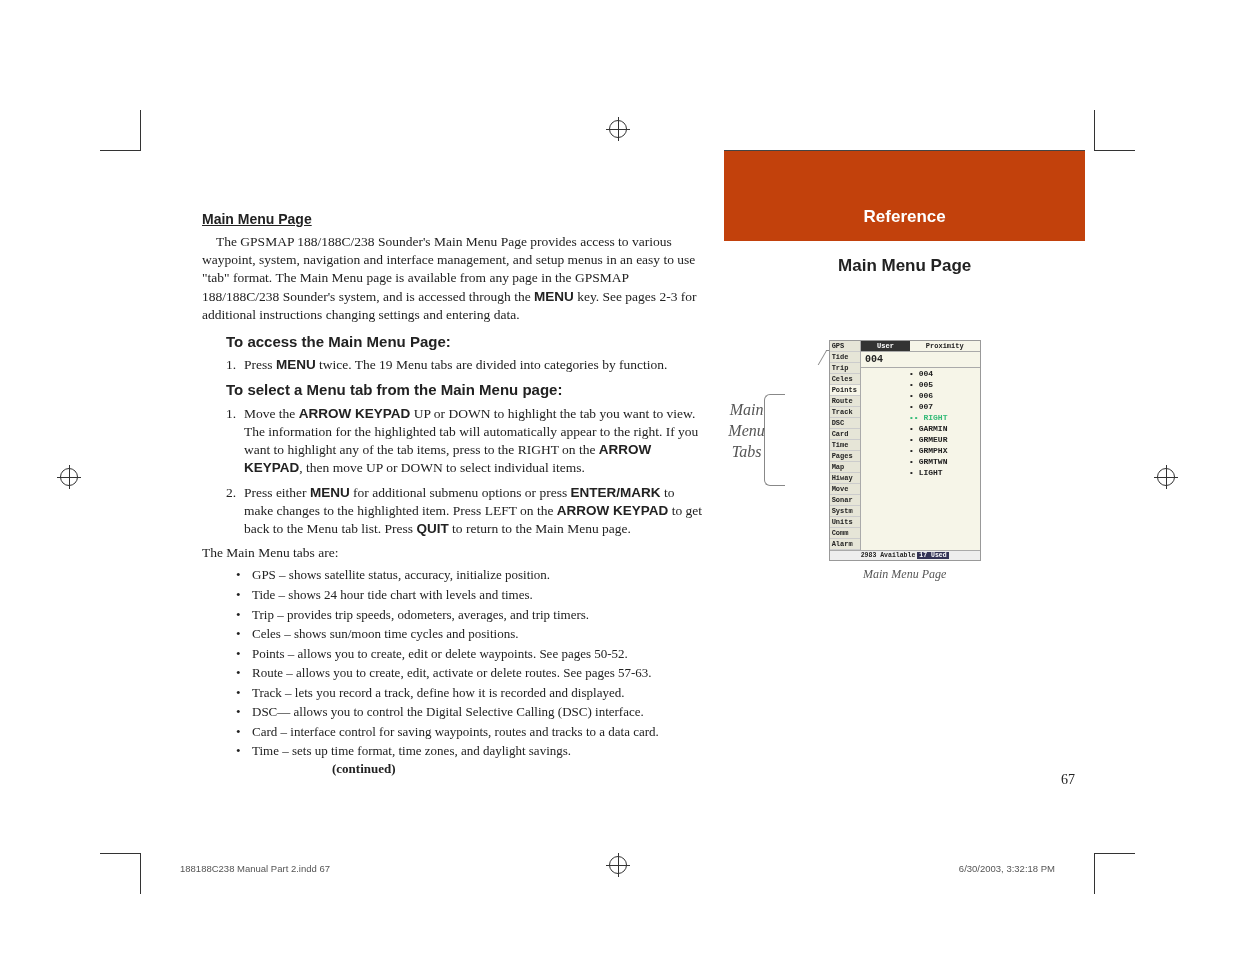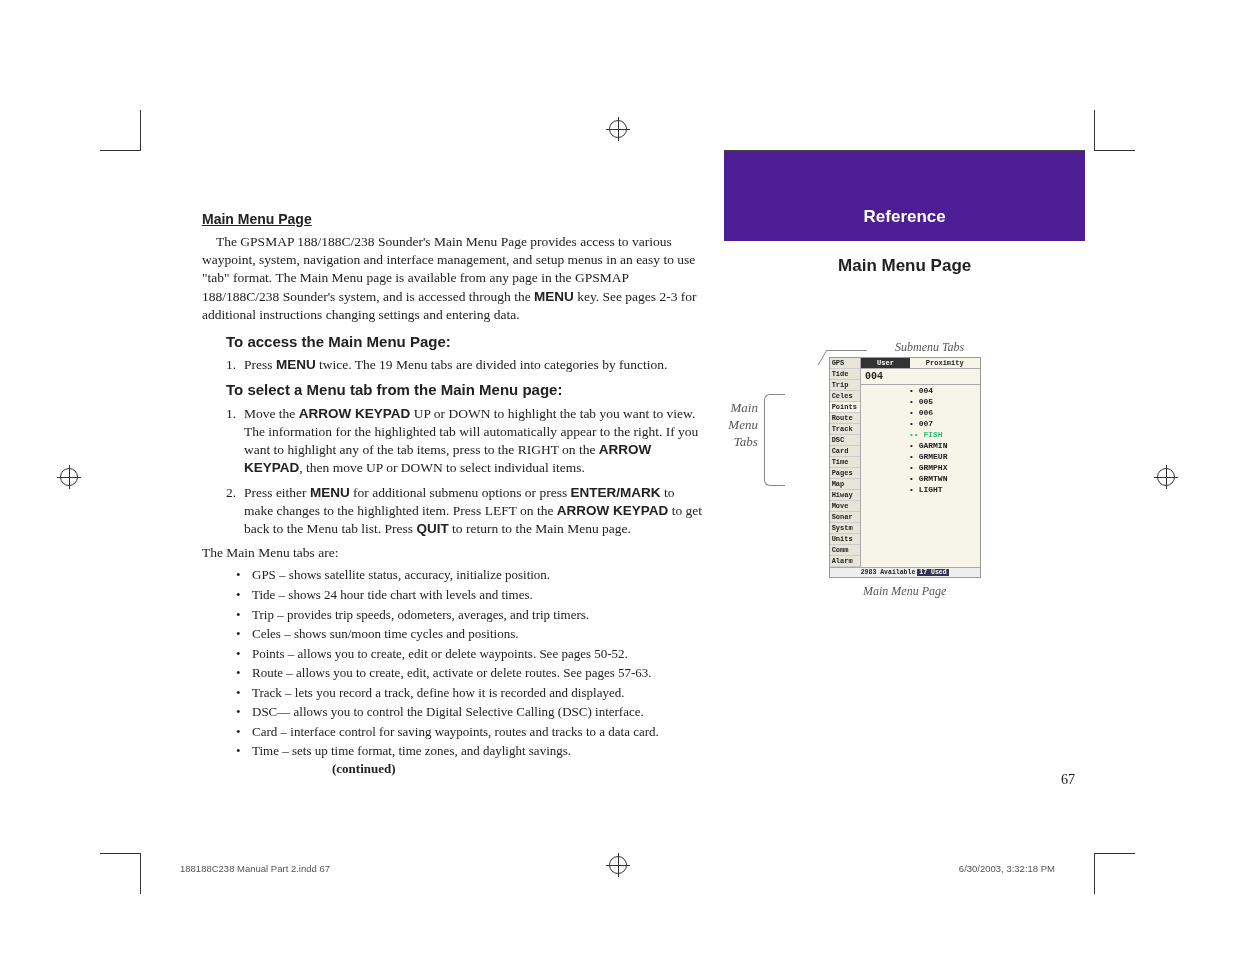--- a/index.html
+++ b/index.html
@@ -86,21 +86,21 @@
 .bullets { margin: 2px 0 0 34px; }
 .bullet-item { position: relative; padding-left: 16px; margin-bottom: 2px; font-size: 13px;}
 .bullet-item::before { content: "•"; position: absolute; left: 0; }
 .continued { display: inline-block; margin-left: 80px; font-weight: bold; }
 .ref-banner {
   position: absolute;
   top: -60px;
   left: -10px;
   right: -10px;
   height: 90px;
-  background: #4c1d95;
+  background: #c2410c;
   color: #fff;
   text-align: center;
   border-top:1px solid #444;
 }
 .ref-banner .ref-title {
   font-family: Arial, Helvetica, sans-serif;
   font-weight: bold;
   font-size: 17px;
   margin-top: 56px;
 }
@@ -125,24 +125,24 @@
   font-size: 12px;
   color: #555;
   margin-bottom: 2px;
   padding-left:50px;
 }
 .callouts {
   position: absolute;
   left: -6px;
   top: 60px;
   font-style: italic;
-  font-size: 13px;
+  font-size: 16px;
   color: #555;
   line-height: 1.3;
-  text-align: right;
+  text-align: center;
 }
 .device-screen {
   width: 150px;
   margin: 0 auto;
   border: 1px solid #999;
   background: #f6f5e8;
   font-family: "Courier New", monospace;
   font-size: 8px;
   font-weight: bold;
   color: #222;
@@ -263,21 +263,20 @@
     </div>
   </div>
 
   <div class="right-col">
     <div class="ref-banner">
       <div class="ref-title">Reference</div>
     </div>
     <div class="sub-banner">Main Menu Page</div>
 
     <div class="figure-wrap">
-      <div class="submenu-label">Submenu Tabs</div>
       <div class="lead-line"></div>
       <div class="brace"></div>
       <div class="callouts">
         <div>Main</div>
         <div>Menu</div>
         <div>Tabs</div>
       </div>
       <div class="device-screen">
         <div class="screen-body">
           <div class="tabs-col">
@@ -304,21 +303,21 @@
           <div class="list-col">
             <div class="sub-tabs">
               <div class="subsel">User</div>
               <div>Proximity</div>
             </div>
             <div class="big-val">004</div>
             <div class="li">• <span>004</span></div>
             <div class="li">• <span>005</span></div>
             <div class="li">• <span>006</span></div>
             <div class="li">• <span>007</span></div>
-            <div class="li sel">•• <span>FISH</span></div>
+            <div class="li sel">•• <span>RIGHT</span></div>
             <div class="li">• <span>GARMIN</span></div>
             <div class="li">• <span>GRMEUR</span></div>
             <div class="li">• <span>GRMPHX</span></div>
             <div class="li">• <span>GRMTWN</span></div>
             <div class="li">• <span>LIGHT</span></div>
           </div>
         </div>
         <div class="status-bar"><span>2983 Available</span><span class="used">17  Used</span></div>
       </div>
       <div class="figure-caption">Main Menu Page</div>

